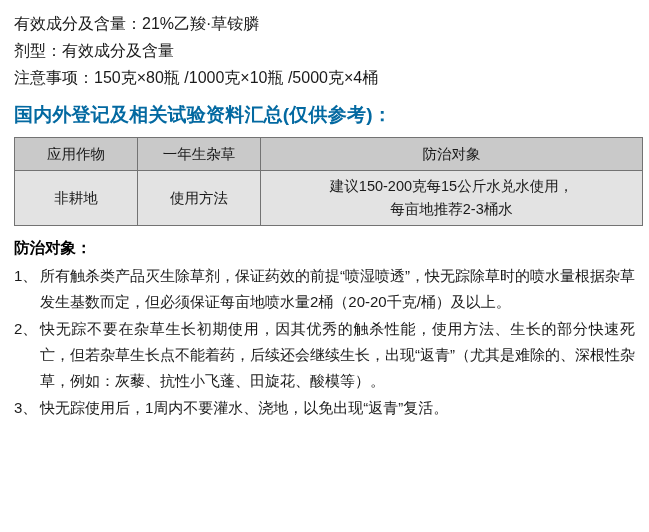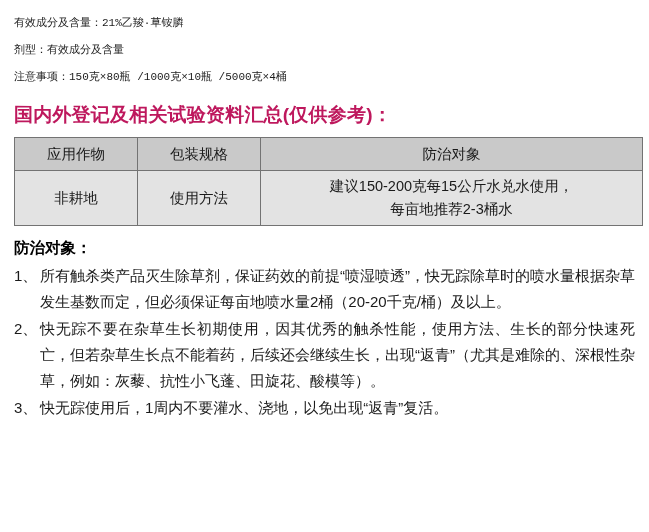--- a/index.html
+++ b/index.html
@@ -20,33 +20,32 @@
     height: 532px;
     box-sizing: border-box;
     padding: 10px 14px 0 14px;
   }
   .spec-list {
     margin: 0;
     padding: 0;
     list-style: none;
   }
   .spec-line {
-    font-size: 11px;
+    font-size: 16px;
     line-height: 27px;
     color: #1a1a1a;
     white-space: nowrap;
-    font-family: Liberation Mono, monospace;
   }
   .section-title {
     font-size: 19px;
     font-weight: bold;
     line-height: 26px;
     margin-top: 11px;
     margin-bottom: 9px;
-    color: #be185d;
+    color: #0369a1;
     letter-spacing: 0.2px;
   }
   table.reg-table {
     border-collapse: collapse;
     width: 619px;
     table-layout: fixed;
     margin-bottom: 12px;
   }
   table.reg-table th,
   table.reg-table td {
@@ -106,21 +105,21 @@
     <li class="spec-line">剂型：有效成分及含量</li>
     <li class="spec-line">注意事项：150克×80瓶 /1000克×10瓶 /5000克×4桶</li>
   </ul>
 
   <div class="section-title">国内外登记及相关试验资料汇总(仅供参考)：</div>
 
   <table class="reg-table">
     <thead>
       <tr>
         <th class="col-crop">应用作物</th>
-        <th class="col-target">包装规格</th>
+        <th class="col-target">一年生杂草</th>
         <th class="col-method">防治对象</th>
       </tr>
     </thead>
     <tbody>
       <tr>
         <td class="col-crop">非耕地</td>
         <td class="col-target">使用方法</td>
         <td class="col-method">
           <div>建议150-200克每15公斤水兑水使用，</div>
           <div>每亩地推荐2-3桶水</div>

